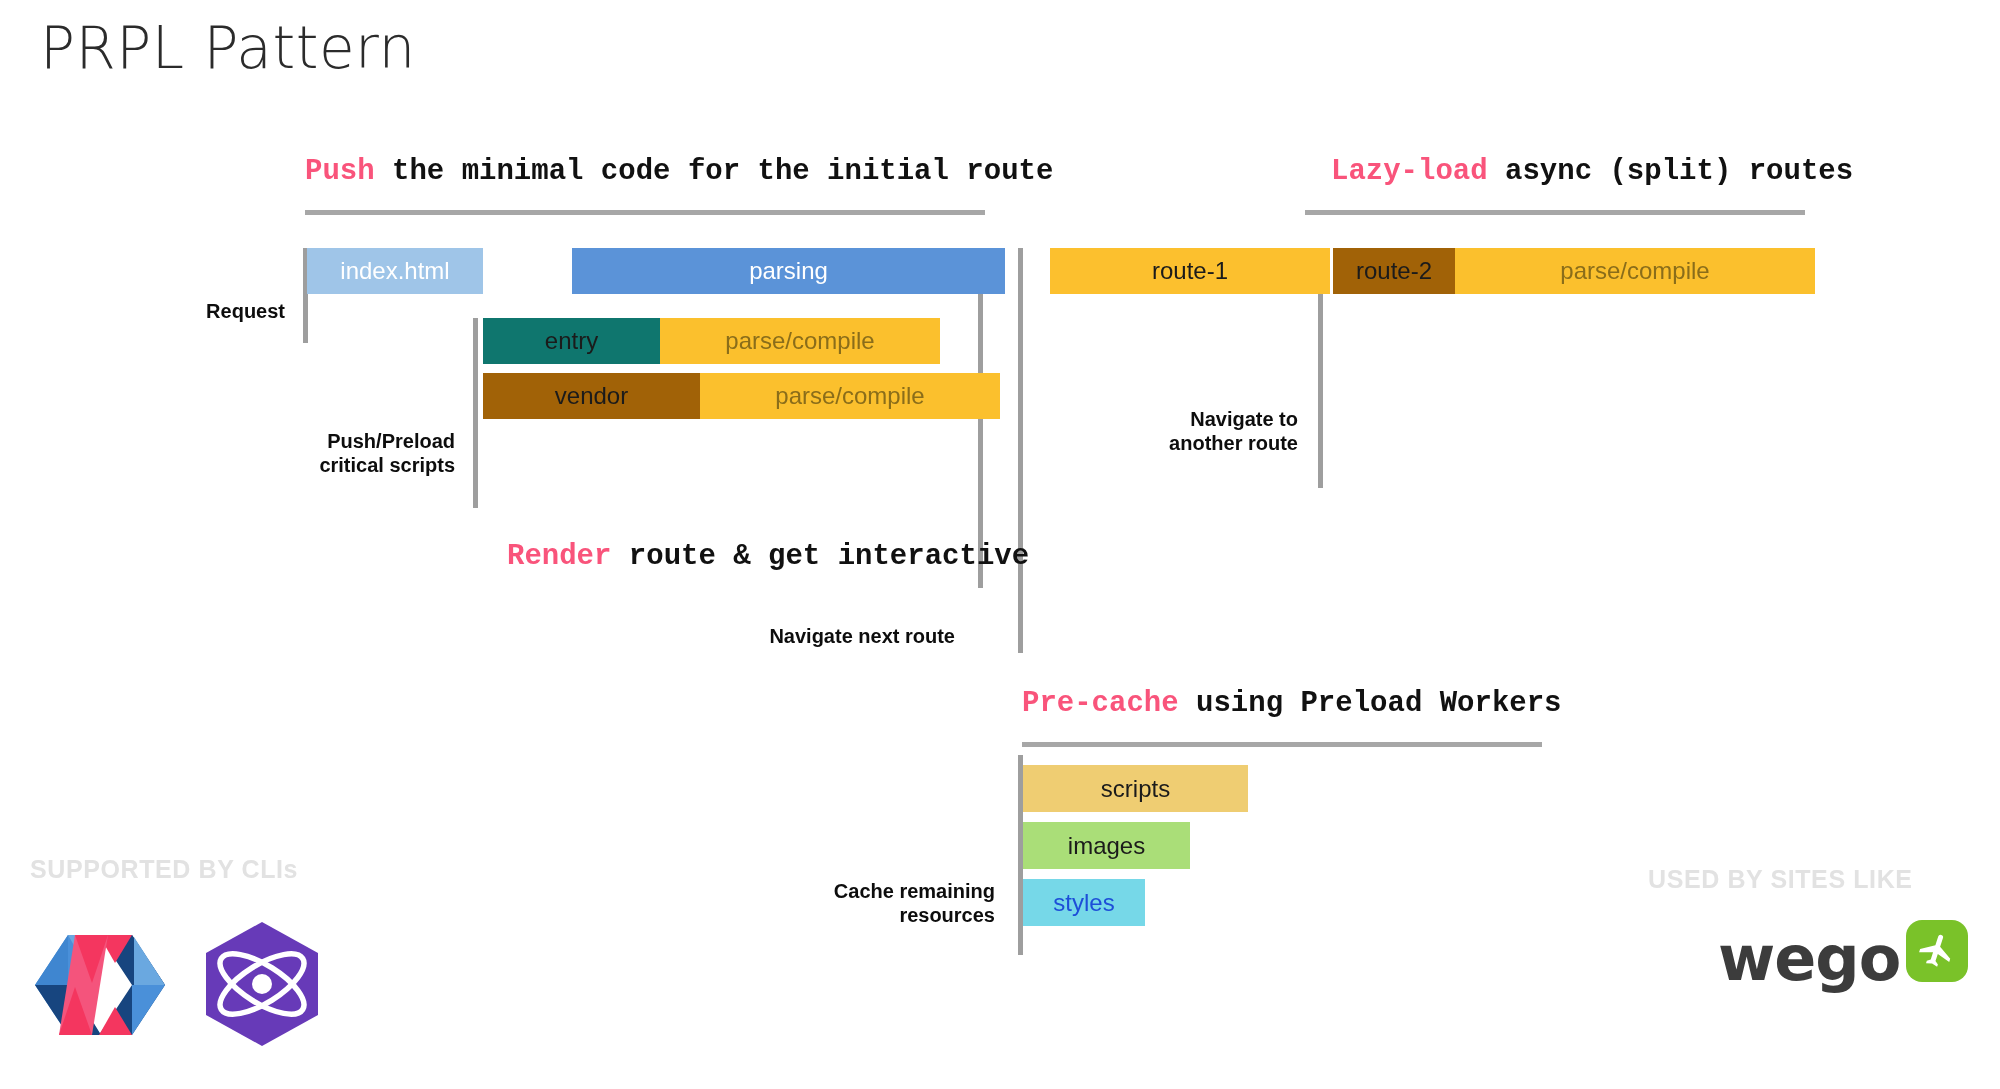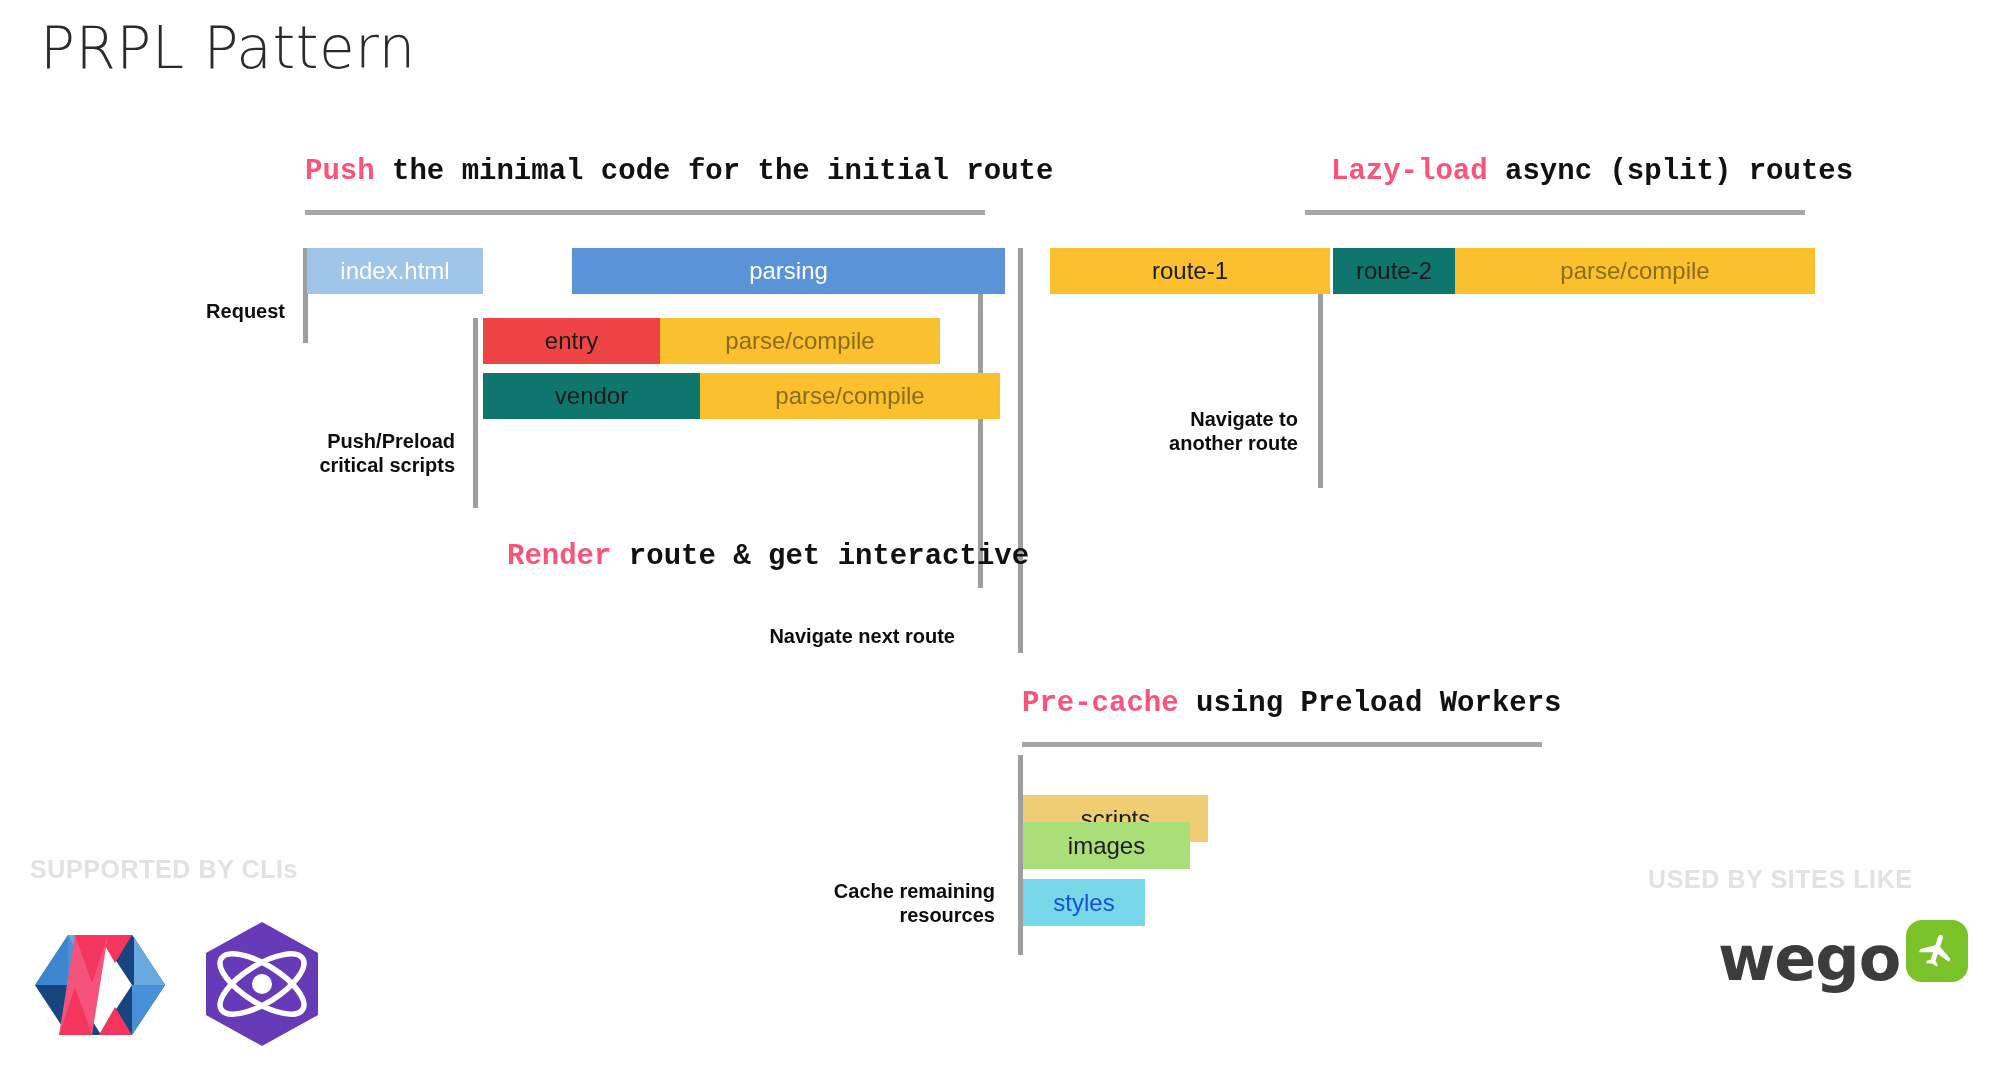--- a/index.html
+++ b/index.html
@@ -53,24 +53,24 @@
   .seg{
     display:flex;
     align-items:center;
     justify-content:center;
     font-size:24px;
     white-space:nowrap;
     font-family:"Liberation Sans", sans-serif;
   }
   .seg.blue-light{background:#9fc5e8;color:#ffffff;}
   .seg.blue{background:#5b93d8;color:#ffffff;}
-  .seg.amber-pale{background:#ef4444;color:#1b1b1b;}
+  .seg.amber-pale{background:#0f766e;color:#1b1b1b;}
   .seg.amber{background:#fbc02d;color:#8a6d1a;}
   .seg.amber-solid{background:#fcc02e;color:#1b1b1b;}
-  .seg.amber-pale2{background:#0f766e;color:#1b1b1b;}
+  .seg.amber-pale2{background:#a16207;color:#1b1b1b;}
   .seg.tan{background:#efcd72;color:#1b1b1b;}
   .seg.green{background:#aade78;color:#1b1b1b;}
   .seg.cyan{background:#76d8e8;color:#1d4ed8;}
 
   
   .side-label{
     font-size:20px;
     font-weight:bold;
     color:#0d0d0d;
     text-align:right;
@@ -166,21 +166,21 @@
 
   <div class="abs section-head" style="left:507px;top:540px;">
     <span class="kw">Render</span><span> route &amp; get interactive</span>
   </div>
 
   <div class="abs section-head" style="left:1022px;top:687px;">
     <span class="kw">Pre-cache</span><span> using Preload Workers</span>
   </div>
   <div class="abs rule" style="left:1022px;top:742px;width:520px;"></div>
 
-  <div class="abs bar" style="left:1023px;top:795px;width:185px;height:47px;justify-content:center;">
+  <div class="abs bar" style="left:1023px;top:765px;width:225px;height:47px;justify-content:center;">
     <div class="seg tan" style="width:225px;">scripts</div>
   </div>
   <div class="abs bar" style="left:1023px;top:822px;width:167px;height:47px;">
     <div class="seg green" style="width:167px;">images</div>
   </div>
   <div class="abs bar" style="left:1023px;top:879px;width:122px;height:47px;">
     <div class="seg cyan" style="width:122px;">styles</div>
   </div>
 
   <div class="abs footer-caption" style="left:30px;top:855px;">SUPPORTED BY CLIs</div>

